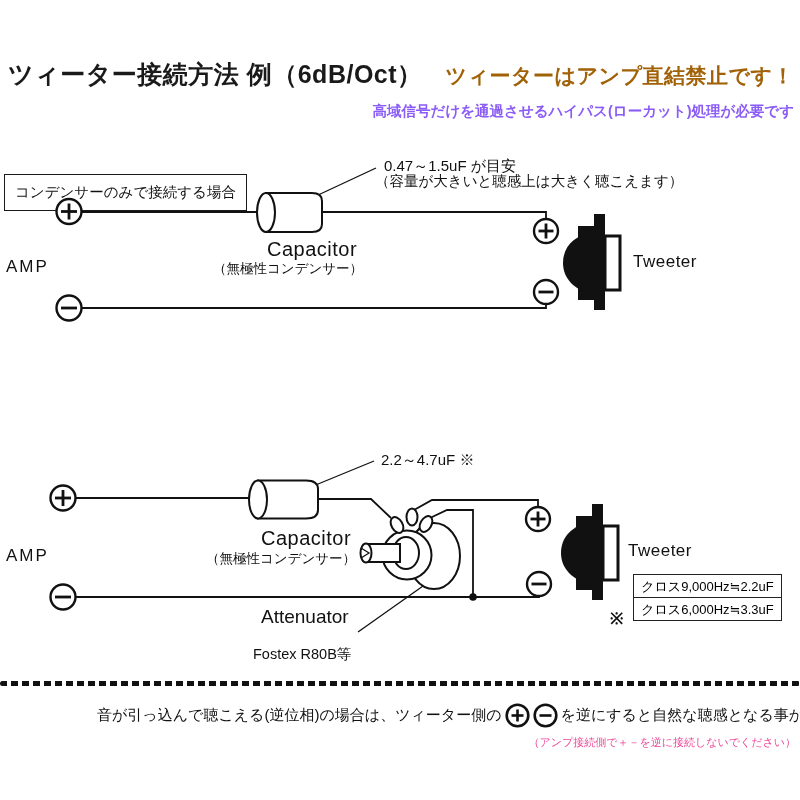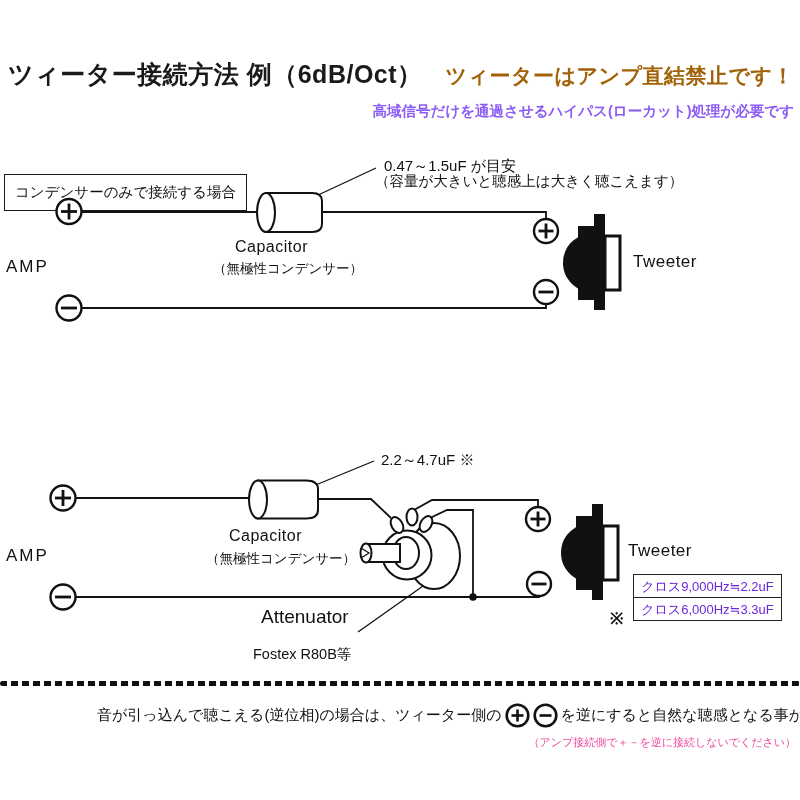--- a/index.html
+++ b/index.html
@@ -12,33 +12,33 @@
   .title { left:8px; top:58px; font-size:25px; font-weight:bold; letter-spacing:0.5px; white-space:nowrap; }
   .warning { right:6px; top:62px; font-size:21px; font-weight:bold; letter-spacing:0.5px; white-space:nowrap; }
   .warning-sub { right:6px; top:102px; font-size:14.5px; font-weight:bold; white-space:nowrap; }
   .case-box {
     left:4px; border:1.5px solid #1a1a1a; background:#fff;
     font-size:14.5px; padding:8px 10px; white-space:nowrap; color:#111;
   }
   .case-box.s1 { top:148px;margin-top:26px; }
   .case-box.s2 { top:408px; }
   .lbl { white-space:nowrap; color:#111; }
-  .lbl-capacitor { font-size:16px; letter-spacing:0.5px; }
+  .lbl-capacitor { font-size:20px; letter-spacing:0.5px;margin-left:32px; }
   .lbl-sub { font-size:13.5px; }
   .lbl-amp { font-size:17px; letter-spacing:2px; }
   .lbl-tweeter { font-size:17px; letter-spacing:0.5px; }
   .lbl-note1 { font-size:15px; }
   .lbl-note2 { font-size:14.5px; }
   .lbl-attenuator { font-size:19px; }
   .lbl-fostex { font-size:14.5px;margin-top:15px; }
   .lbl-refmark { font-size:16px; font-weight:bold; }
   svg.circuit { position:absolute; left:0; overflow:visible; }
   .cross-table {
     left:633px; top:574px; width:149px;
-    border:1.5px solid #222; background:#fff; font-size:13px; color:#6d28d9;
+    border:1.5px solid #222; background:#fff; font-size:13px; color:#000000;
   }
   .cross-table .row {
     padding:3px 4px 2px 4px; text-align:center; white-space:nowrap;
     border-bottom:1px solid #222; line-height:17px;
   }
   .cross-table .row:last-child { border-bottom:none; }
   .dotted-sep {
     left:0; top:681px; width:800px; height:5px;
     background:repeating-linear-gradient(90deg,#111 0 7px,transparent 7px 11px);
     border-radius:3px;

